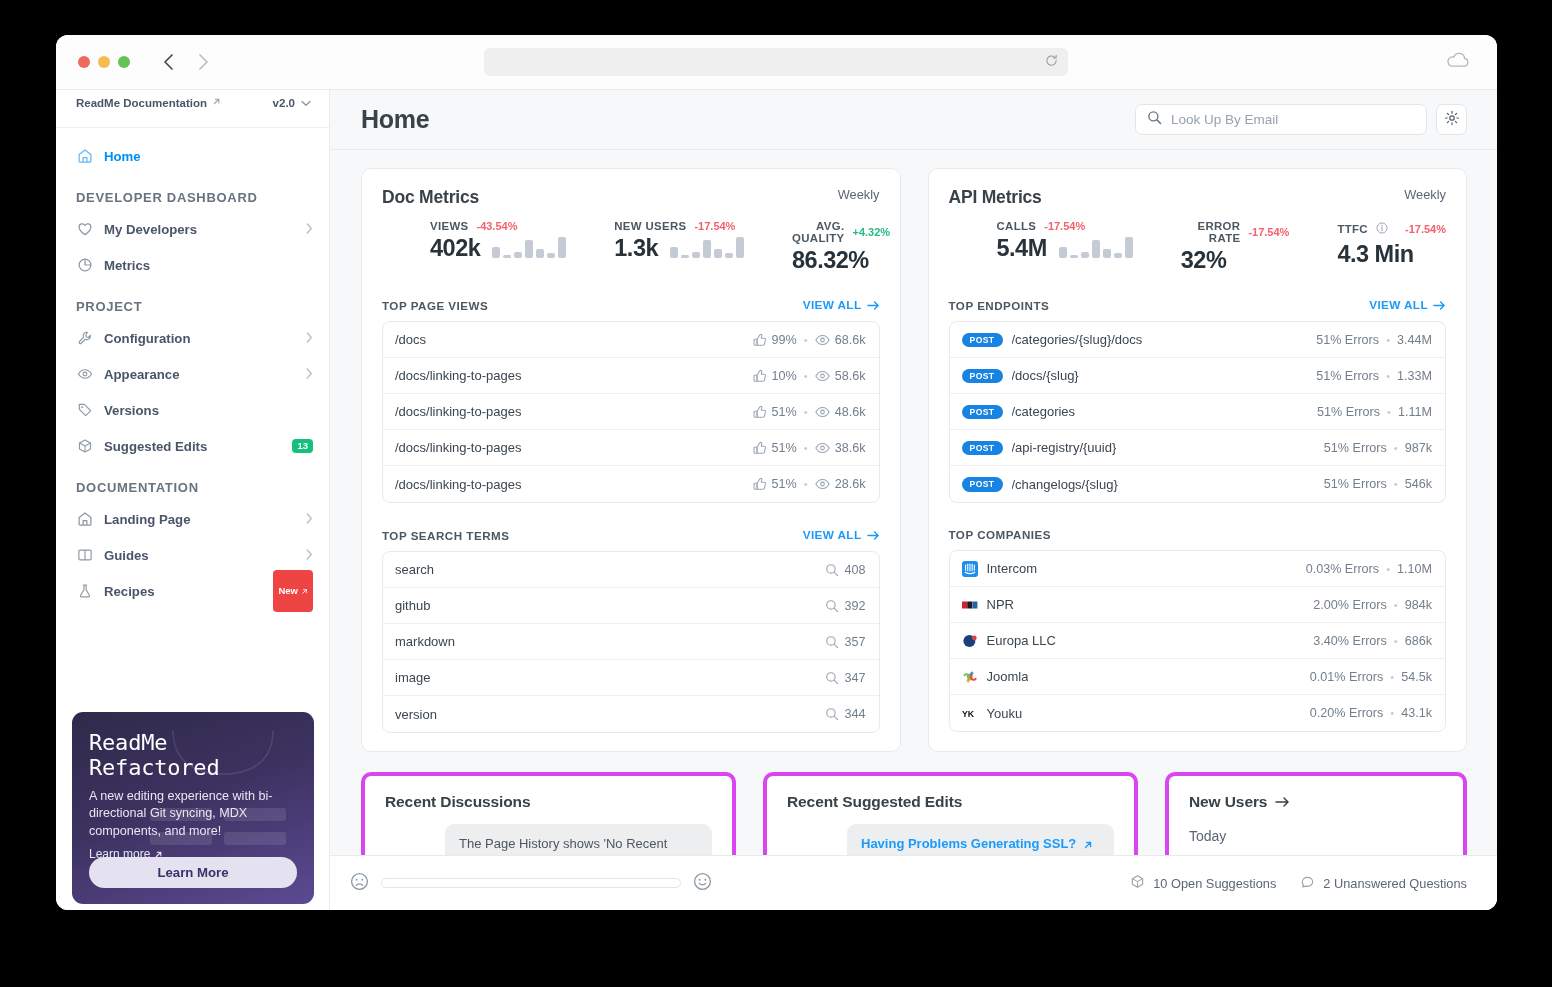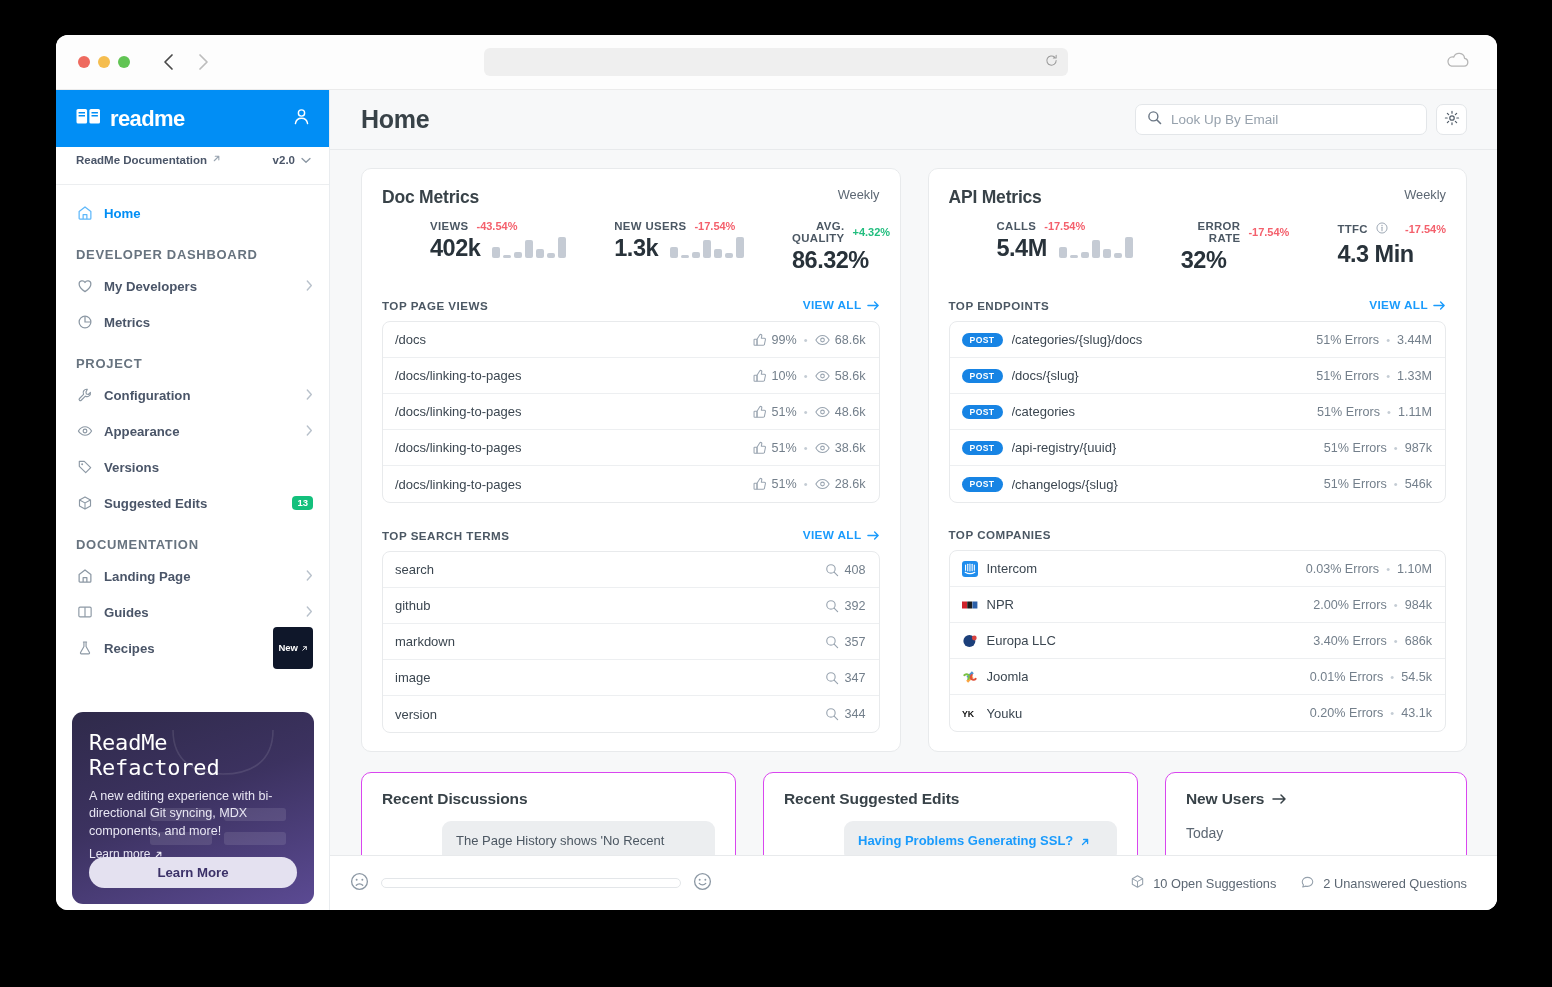--- a/index.html
+++ b/index.html
@@ -85,21 +85,21 @@
   .chev { color: #b8c1cb; }
   .sectionhdr {
     font-size: 13px; font-weight: 700; letter-spacing: 0.7px;
     color: #67737f; padding: 16px 20px 6px 20px;
   }
   .badge-green {
     background: #13c07c; color: #fff; font-size: 9.5px; font-weight: 700;
     border-radius: 4px; padding: 2px 5px; line-height: 1.1;
   }
   .badge-blue {
-    background: #0f172a; color: #fff; font-size: 9.5px; font-weight: 700;
+    background: #ef4444; color: #fff; font-size: 9.5px; font-weight: 700;
     border-radius: 4px; padding: 16px 5px; line-height: 1.1;
     display:flex; align-items:center; gap:3px;
   }
 
   
   .promo {
     position: absolute; left: 16px; bottom: 6px;
     width: 242px; height: 192px;
     border-radius: 11px; overflow: hidden;
     background: linear-gradient(160deg,#2f2a4a 0%,#3c3260 45%,#5b4a93 100%);
@@ -197,21 +197,21 @@
   .sep { color: #c4ccd4; font-size: 11px; }
   .pill {
     background: #1784e4; color: #fff; font-size: 8.6px; font-weight: 800;
     letter-spacing: 0.4px; border-radius: 9px; padding: 3px 8px 3px 8px;
     line-height: 1; flex: 0 0 auto;
   }
   .clogo { width: 16px; height: 16px; flex: 0 0 16px; display:flex; align-items:center; justify-content:center; }
 
   
   .row2 { display: flex; gap: 27px; margin-top: 20px; }
-  .bcard { background: #fff; border: 1px solid #d946ef; border-radius: 10px; padding: 17px 20px 0 20px; }
+  .bcard { background: #fff; border: 4px solid #d946ef; border-radius: 10px; padding: 17px 20px 0 20px; }
   .bcard h4 { font-size: 15.5px; font-weight: 700; color: #384248; display: flex; align-items: center; gap: 8px; letter-spacing: -0.1px;}
   .bubble {
     margin: 13px 0 0 60px; background: #eceef0; border-radius: 9px;
     padding: 11px 14px; font-size: 13px; line-height: 1.45; color: #4c5762;
   }
   .bubble.link { color: #1a9bfc; font-weight: 600; display: flex; align-items: center; gap: 7px; }
   .today { font-size: 14px; color: #5c6773; margin-top: 17px; }
 
   
   .statusbar {
@@ -262,41 +262,20 @@
       <svg width="26" height="17" viewBox="0 0 26 17">
           <path d="M6.6 14.2h12.6a4 4 0 0 0 .4-7.9A5.6 5.6 0 0 0 8.8 5 4.6 4.6 0 0 0 6.6 14.2z" stroke="#b6b6b6" stroke-width="1.3" fill="none" stroke-linejoin="round"></path>
         </svg>
     </span>
   </div>
 
   <div class="body">
 
     <div class="sidebar">
 
-      <div class="brandbar">
-        <div class="brand">
-          <span>
-            <svg width="25" height="19" viewBox="0 0 25 19">
-              <rect x="0.5" y="2" width="10.6" height="14.5" rx="1.6" fill="#fff"></rect>
-              <rect x="13.4" y="2" width="10.6" height="14.5" rx="1.6" fill="#fff"></rect>
-              <rect x="2.6" y="5" width="6.4" height="1.5" fill="#018ef5"></rect>
-              <rect x="2.6" y="8" width="6.4" height="1.5" fill="#018ef5"></rect>
-              <rect x="15.5" y="5" width="6.4" height="1.5" fill="#018ef5"></rect>
-              <rect x="15.5" y="8" width="6.4" height="1.5" fill="#018ef5"></rect>
-            </svg>
-          </span>
-          <span class="brandtext">readme</span>
-        </div>
-        <span>
-          <svg width="19" height="19" viewBox="0 0 20 20">
-              <circle cx="10" cy="6.3" r="3.3" stroke="#fff" stroke-width="1.5" fill="none"></circle>
-              <path d="M3.6 17.5c.6-3.6 3.3-5.6 6.4-5.6s5.8 2 6.4 5.6" stroke="#fff" stroke-width="1.5" fill="none" stroke-linecap="round"></path>
-            </svg>
-        </span>
-      </div>
 
       <div class="projrow">
         <span class="projname">
           <span>ReadMe Documentation</span>
           <span class="extlink">
             <svg width="9" height="9" viewBox="0 0 10 10">
                 <path d="M2.5 7.5L7.5 2.5M3.6 2.5h4v4" stroke="#9aa5b1" stroke-width="1.2" fill="none" stroke-linecap="round" stroke-linejoin="round"></path>
               </svg>
           </span>
         </span>

